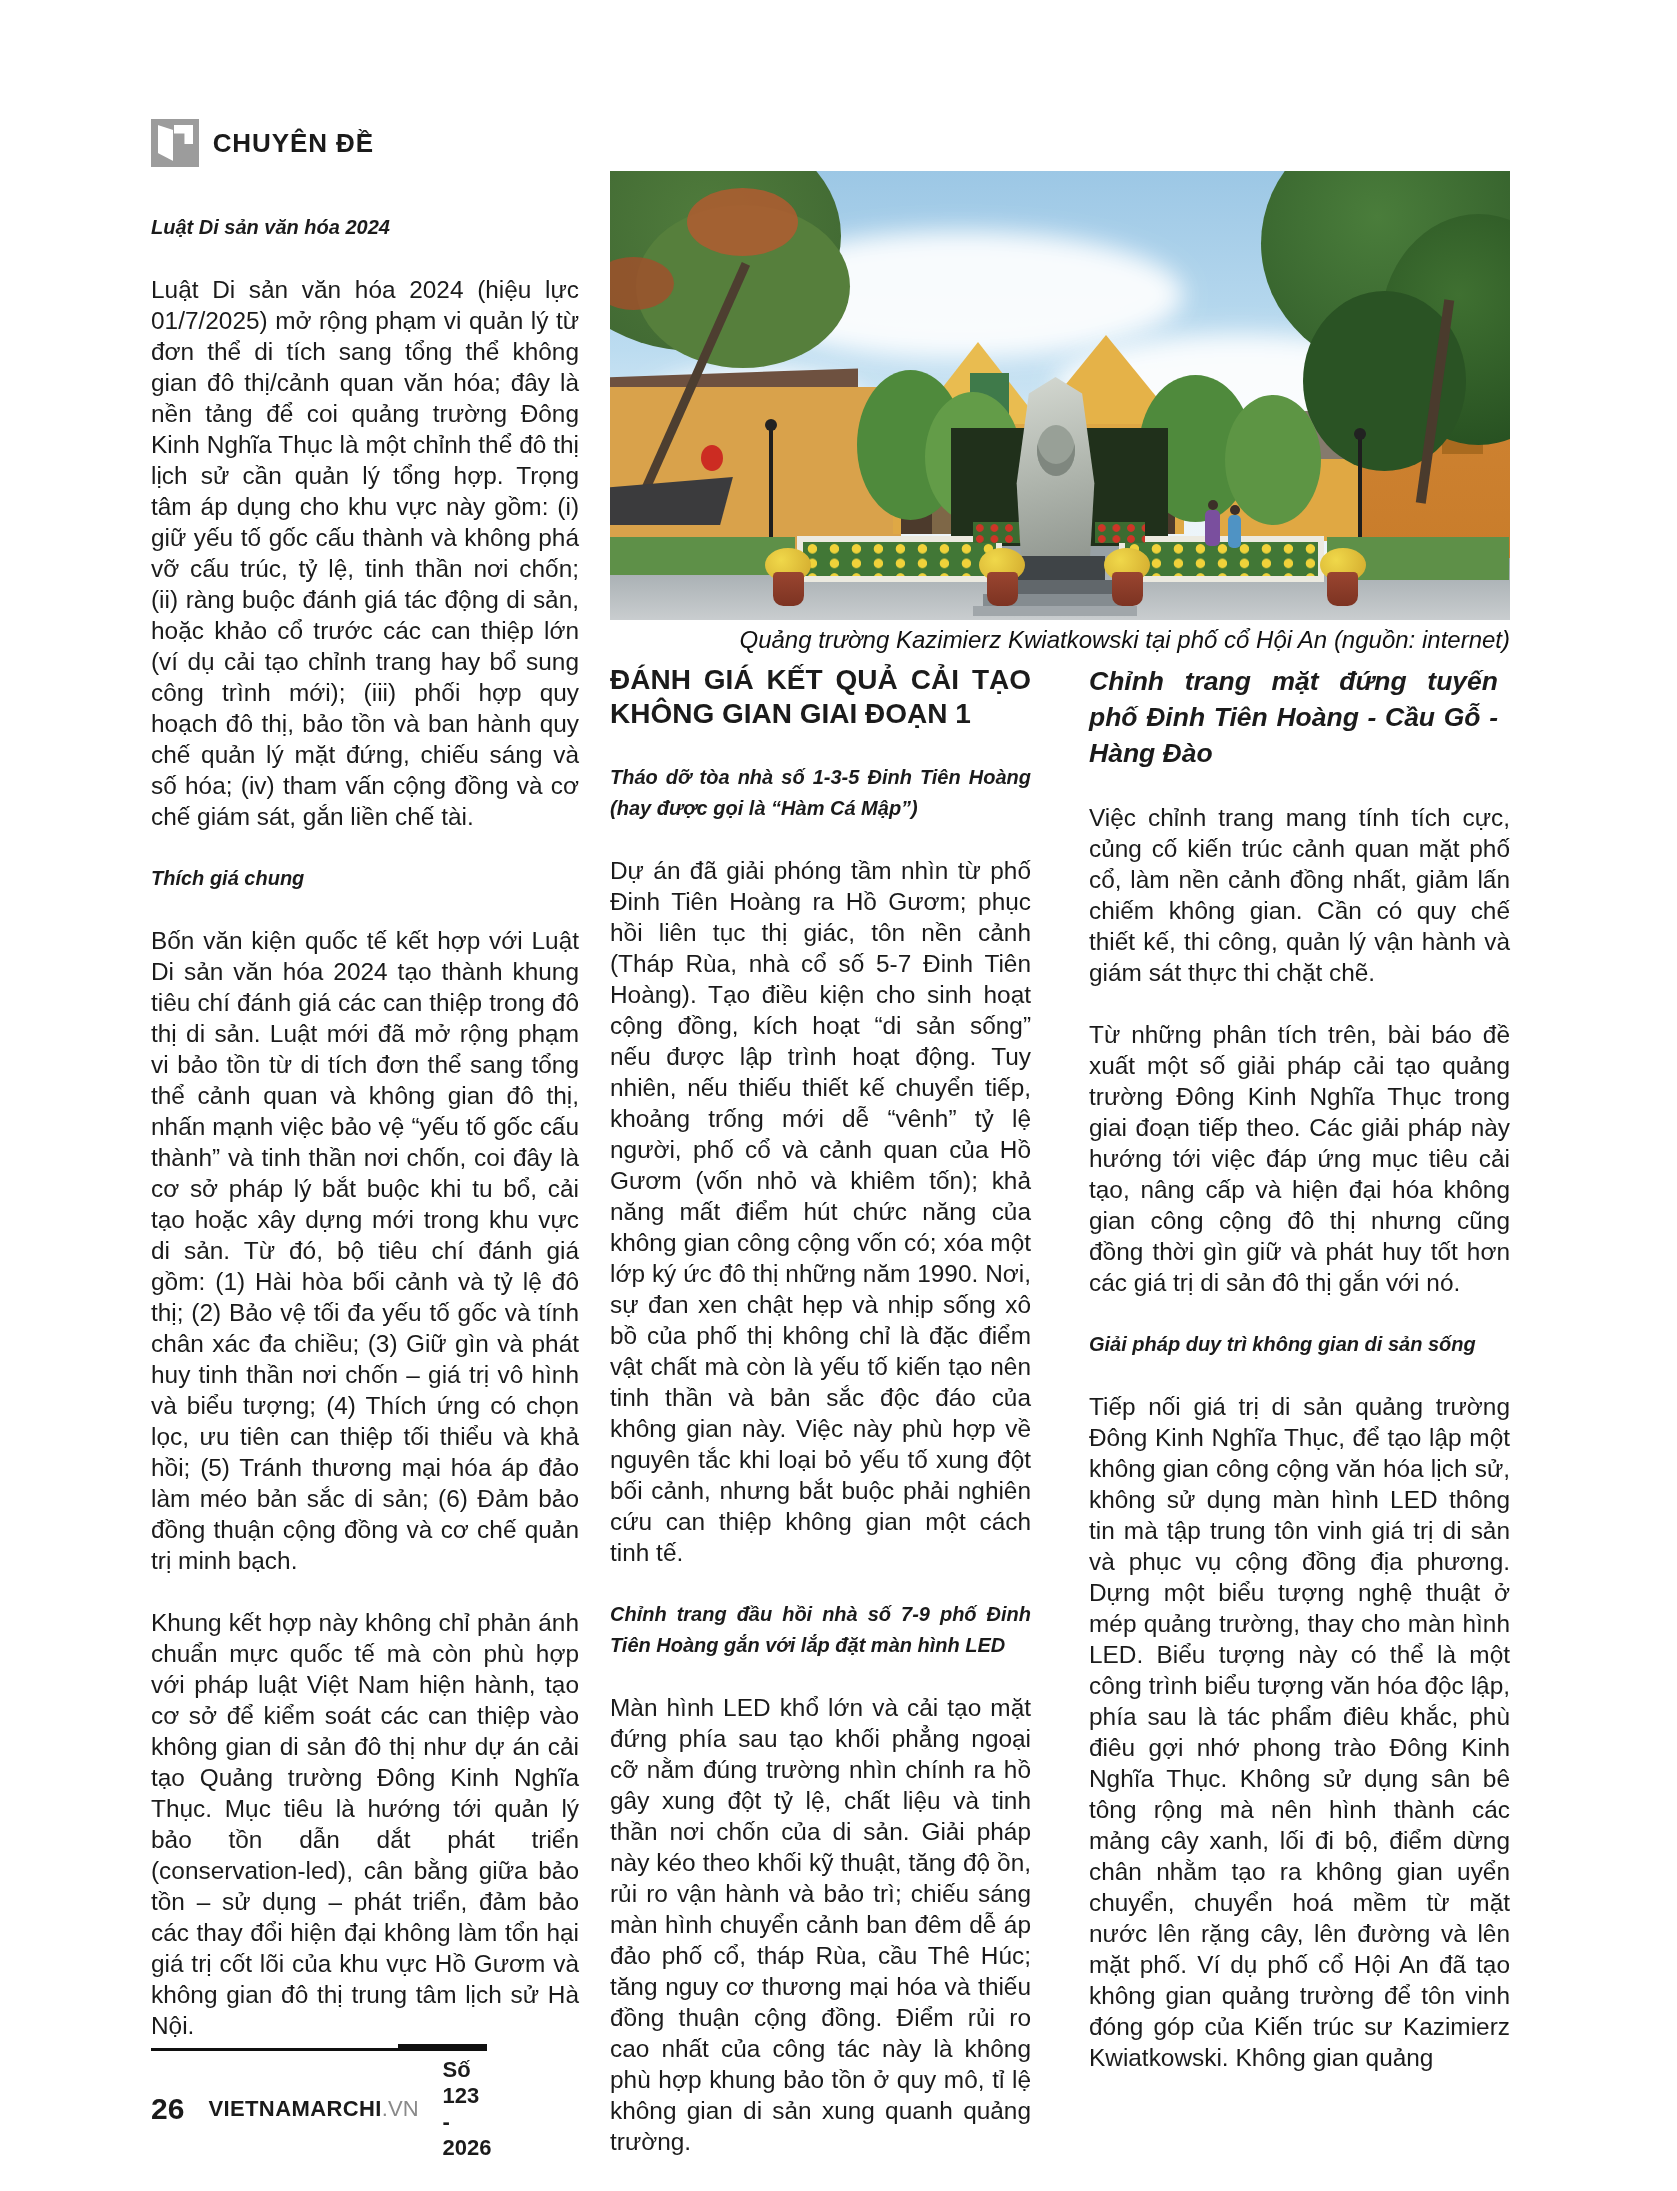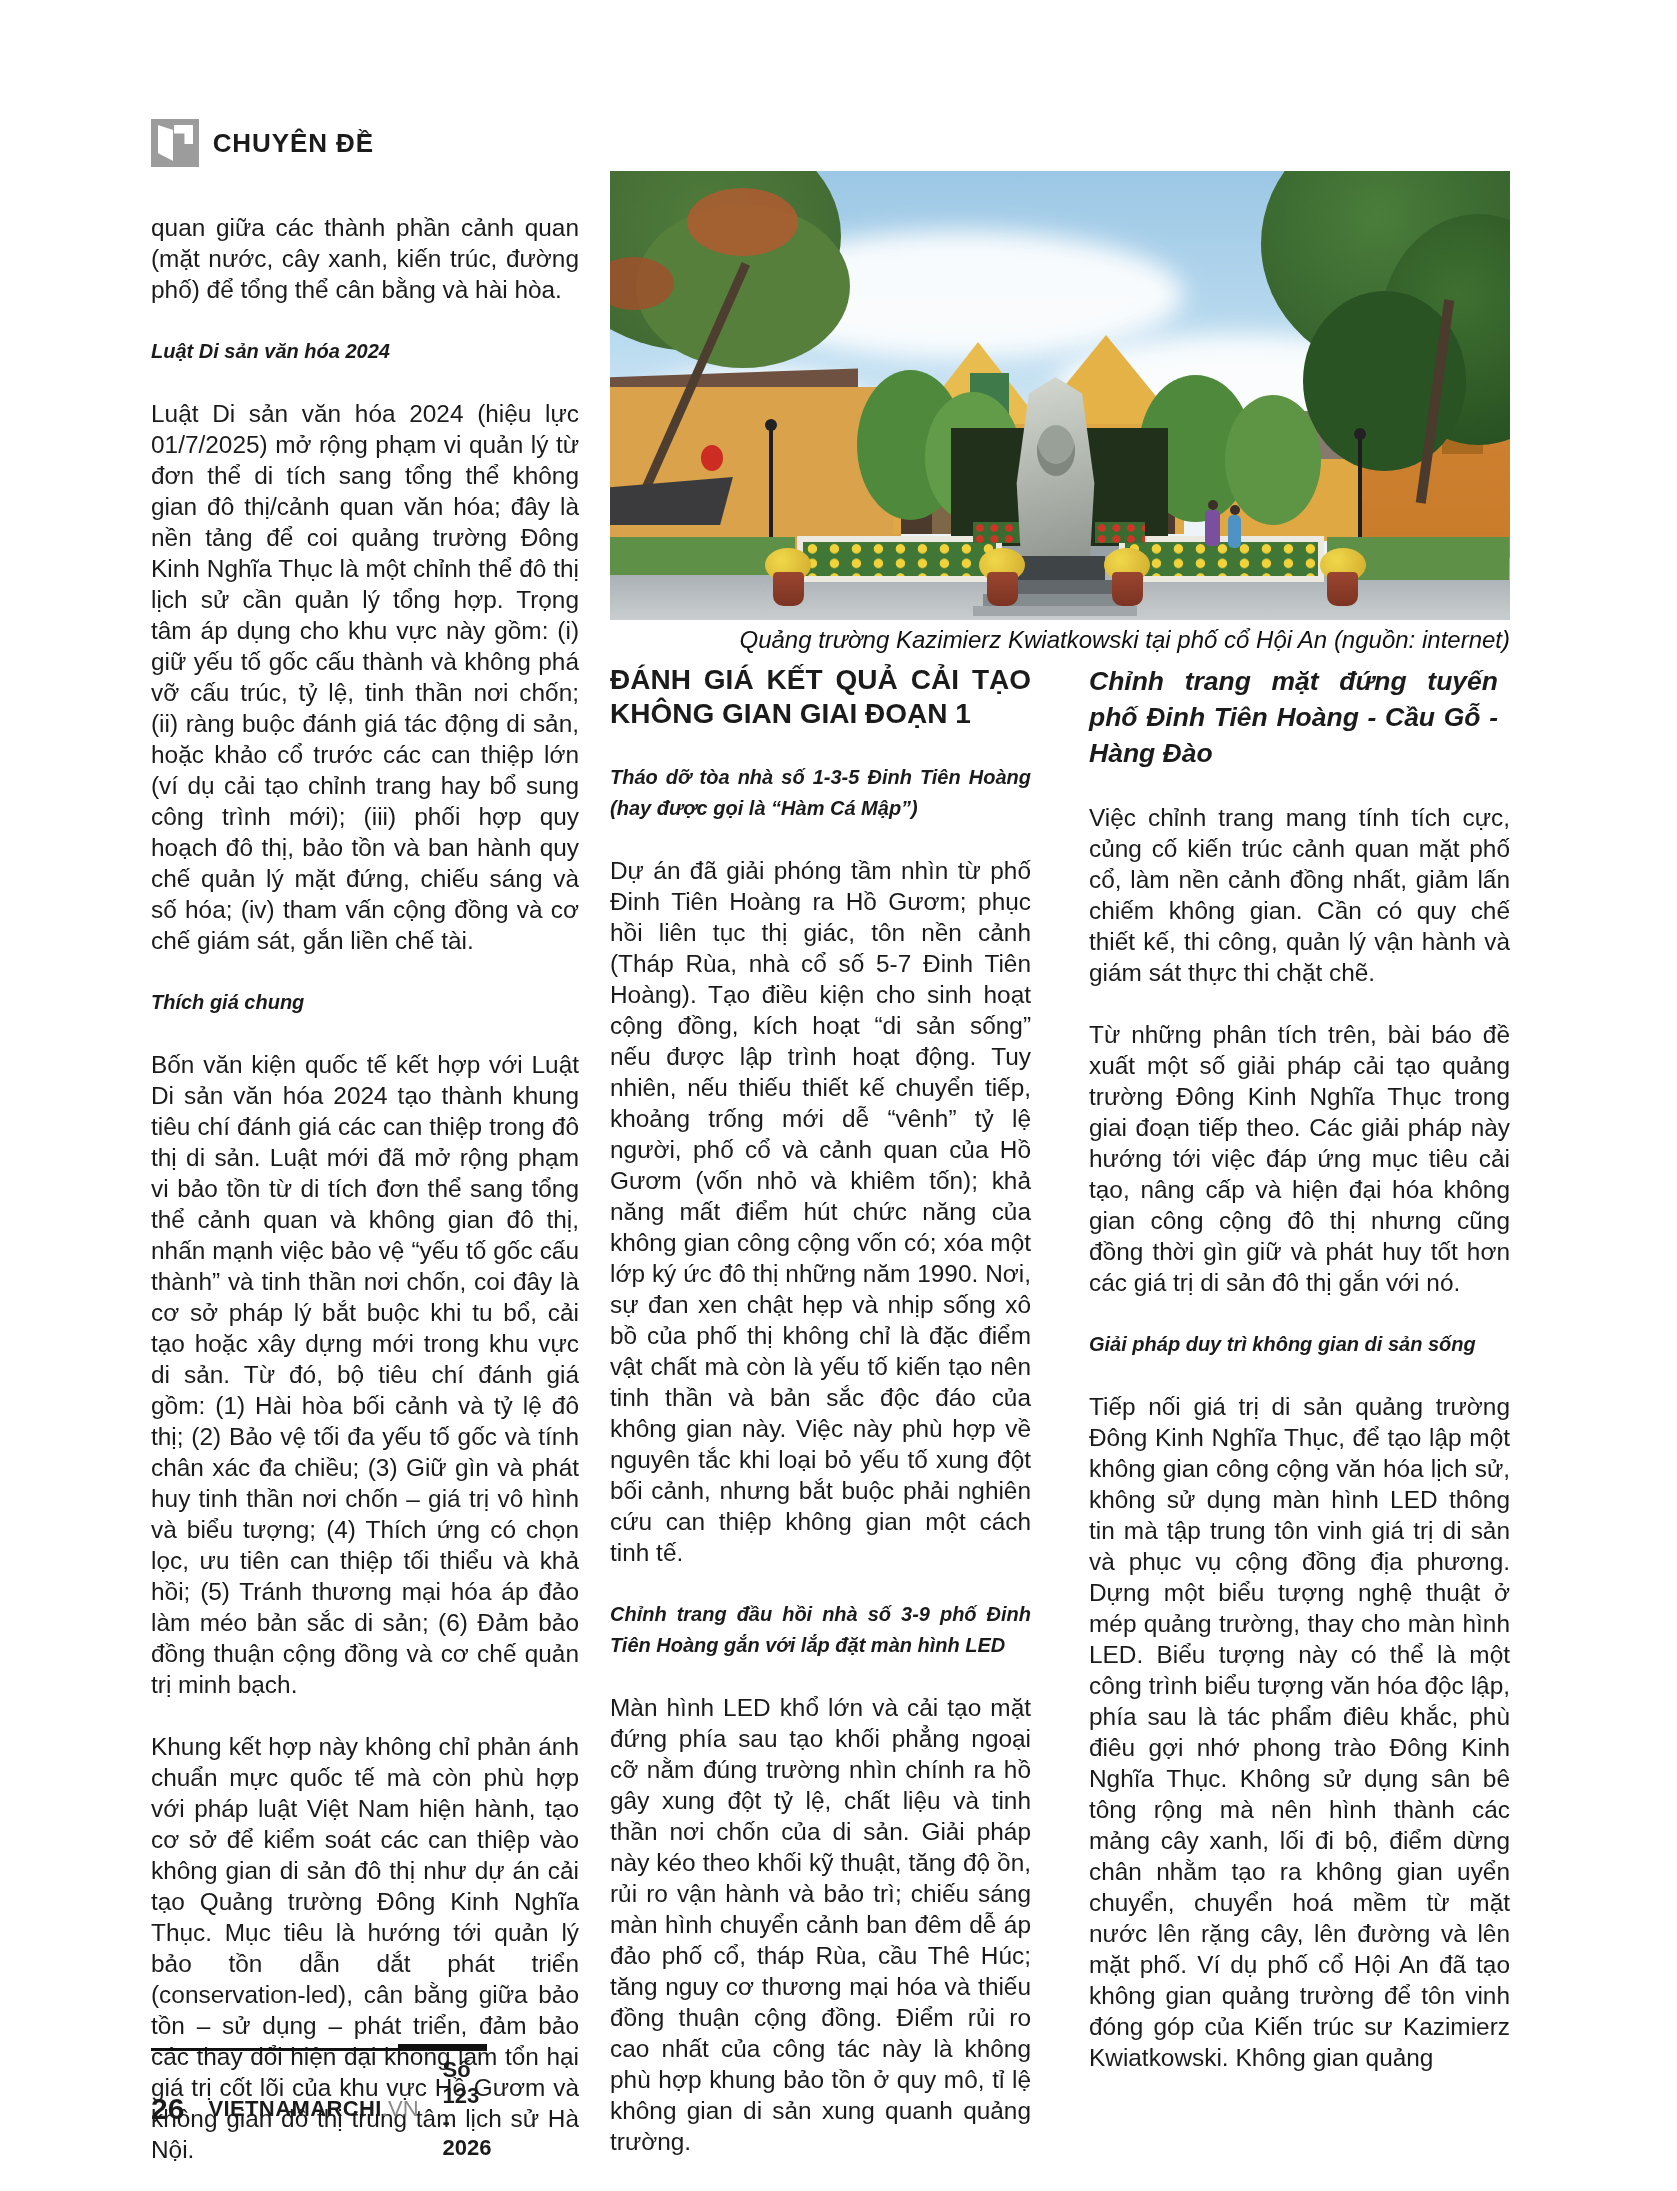--- a/index.html
+++ b/index.html
@@ -209,33 +209,32 @@
     <div class="mum mm3"></div>
     <div class="mum mm4"></div>
     <div class="pot pt1"></div>
     <div class="pot pt2"></div>
     <div class="pot pt3"></div>
     <div class="pot pt4"></div>
   </figure>
   <div class="caption">Quảng trường Kazimierz Kwiatkowski tại phố cổ Hội An (nguồn: internet)</div>
 
   <section class="col col1">
-    <p>quan giữa các thành phần cảnh quan (mặt nước, cây xanh, kiến trúc, đường phố) để tổng thể cân bằng và hài hòa.</p>
     <h3 class="h-ital">Luật Di sản văn hóa 2024</h3>
     <p>Luật Di sản văn hóa 2024 (hiệu lực 01/7/2025) mở rộng phạm vi quản lý từ đơn thể di tích sang tổng thể không gian đô thị/cảnh quan văn hóa; đây là nền tảng để coi quảng trường Đông Kinh Nghĩa Thục là một chỉnh thể đô thị lịch sử cần quản lý tổng hợp. Trọng tâm áp dụng cho khu vực này gồm: (i) giữ yếu tố gốc cấu thành và không phá vỡ cấu trúc, tỷ lệ, tinh thần nơi chốn; (ii) ràng buộc đánh giá tác động di sản, hoặc khảo cổ trước các can thiệp lớn (ví dụ cải tạo chỉnh trang hay bổ sung công trình mới); (iii) phối hợp quy hoạch đô thị, bảo tồn và ban hành quy chế quản lý mặt đứng, chiếu sáng và số hóa; (iv) tham vấn cộng đồng và cơ chế giám sát, gắn liền chế tài.</p>
     <h3 class="h-ital">Thích giá chung</h3>
     <p>Bốn văn kiện quốc tế kết hợp với Luật Di sản văn hóa 2024 tạo thành khung tiêu chí đánh giá các can thiệp trong đô thị di sản. Luật mới đã mở rộng phạm vi bảo tồn từ di tích đơn thể sang tổng thể cảnh quan và không gian đô thị, nhấn mạnh việc bảo vệ “yếu tố gốc cấu thành” và tinh thần nơi chốn, coi đây là cơ sở pháp lý bắt buộc khi tu bổ, cải tạo hoặc xây dựng mới trong khu vực di sản. Từ đó, bộ tiêu chí đánh giá gồm: (1) Hài hòa bối cảnh và tỷ lệ đô thị; (2) Bảo vệ tối đa yếu tố gốc và tính chân xác đa chiều; (3) Giữ gìn và phát huy tinh thần nơi chốn – giá trị vô hình và biểu tượng; (4) Thích ứng có chọn lọc, ưu tiên can thiệp tối thiểu và khả hồi; (5) Tránh thương mại hóa áp đảo làm méo bản sắc di sản; (6) Đảm bảo đồng thuận cộng đồng và cơ chế quản trị minh bạch.</p>
     <p>Khung kết hợp này không chỉ phản ánh chuẩn mực quốc tế mà còn phù hợp với pháp luật Việt Nam hiện hành, tạo cơ sở để kiểm soát các can thiệp vào không gian di sản đô thị như dự án cải tạo Quảng trường Đông Kinh Nghĩa Thục. Mục tiêu là hướng tới quản lý bảo tồn dẫn dắt phát triển (conservation-led), cân bằng giữa bảo tồn – sử dụng – phát triển, đảm bảo các thay đổi hiện đại không làm tổn hại giá trị cốt lõi của khu vực Hồ Gươm và không gian đô thị trung tâm lịch sử Hà Nội.</p>
   </section>
 
   <section class="col col2">
     <h2 class="h-caps">ĐÁNH GIÁ KẾT QUẢ CẢI TẠO KHÔNG GIAN GIAI ĐOẠN 1</h2>
     <h3 class="h-ital">Tháo dỡ tòa nhà số 1-3-5 Đinh Tiên Hoàng (hay được gọi là “Hàm Cá Mập”)</h3>
     <p>Dự án đã giải phóng tầm nhìn từ phố Đinh Tiên Hoàng ra Hồ Gươm; phục hồi liên tục thị giác, tôn nền cảnh (Tháp Rùa, nhà cổ số 5-7 Đinh Tiên Hoàng). Tạo điều kiện cho sinh hoạt cộng đồng, kích hoạt “di sản sống” nếu được lập trình hoạt động. Tuy nhiên, nếu thiếu thiết kế chuyển tiếp, khoảng trống mới dễ “vênh” tỷ lệ người, phố cổ và cảnh quan của Hồ Gươm (vốn nhỏ và khiêm tốn); khả năng mất điểm hút chức năng của không gian công cộng vốn có; xóa một lớp ký ức đô thị những năm 1990. Nơi, sự đan xen chật hẹp và nhịp sống xô bồ của phố thị không chỉ là đặc điểm vật chất mà còn là yếu tố kiến tạo nên tinh thần và bản sắc độc đáo của không gian này. Việc này phù hợp về nguyên tắc khi loại bỏ yếu tố xung đột bối cảnh, nhưng bắt buộc phải nghiên cứu can thiệp không gian một cách tinh tế.</p>
-    <h3 class="h-ital">Chỉnh trang đầu hồi nhà số 3-9 phố Đinh Tiên Hoàng gắn với lắp đặt màn hình LED</h3>
+    <h3 class="h-ital">Chỉnh trang đầu hồi nhà số 7-9 phố Đinh Tiên Hoàng gắn với lắp đặt màn hình LED</h3>
     <p>Màn hình LED khổ lớn và cải tạo mặt đứng phía sau tạo khối phẳng ngoại cỡ nằm đúng trường nhìn chính ra hồ gây xung đột tỷ lệ, chất liệu và tinh thần nơi chốn của di sản. Giải pháp này kéo theo khối kỹ thuật, tăng độ ồn, rủi ro vận hành và bảo trì; chiếu sáng màn hình chuyển cảnh ban đêm dễ áp đảo phố cổ, tháp Rùa, cầu Thê Húc; tăng nguy cơ thương mại hóa và thiếu đồng thuận cộng đồng. Điểm rủi ro cao nhất của công tác này là không phù hợp khung bảo tồn ở quy mô, tỉ lệ không gian di sản xung quanh quảng trường.</p>
   </section>
 
   <section class="col col3">
     <h3 class="h-ital-lg">Chỉnh trang mặt đứng tuyến phố Đinh Tiên Hoàng - Cầu Gỗ - Hàng Đào</h3>
     <p>Việc chỉnh trang mang tính tích cực, củng cố kiến trúc cảnh quan mặt phố cổ, làm nền cảnh đồng nhất, giảm lấn chiếm không gian. Cần có quy chế thiết kế, thi công, quản lý vận hành và giám sát thực thi chặt chẽ.</p>
     <p>Từ những phân tích trên, bài báo đề xuất một số giải pháp cải tạo quảng trường Đông Kinh Nghĩa Thục trong giai đoạn tiếp theo. Các giải pháp này hướng tới việc đáp ứng mục tiêu cải tạo, nâng cấp và hiện đại hóa không gian công cộng đô thị nhưng cũng đồng thời gìn giữ và phát huy tốt hơn các giá trị di sản đô thị gắn với nó.</p>
     <h3 class="h-ital">Giải pháp duy trì không gian di sản sống</h3>
     <p>Tiếp nối giá trị di sản quảng trường Đông Kinh Nghĩa Thục, để tạo lập một không gian công cộng văn hóa lịch sử, không sử dụng màn hình LED thông tin mà tập trung tôn vinh giá trị di sản và phục vụ cộng đồng địa phương. Dựng một biểu tượng nghệ thuật ở mép quảng trường, thay cho màn hình LED. Biểu tượng này có thể là một công trình biểu tượng văn hóa độc lập, phía sau là tác phẩm điêu khắc, phù điêu gợi nhớ phong trào Đông Kinh Nghĩa Thục. Không sử dụng sân bê tông rộng mà nên hình thành các mảng cây xanh, lối đi bộ, điểm dừng chân nhằm tạo ra không gian uyển chuyển, chuyển hoá mềm từ mặt nước lên rặng cây, lên đường và lên mặt phố. Ví dụ phố cổ Hội An đã tạo không gian quảng trường để tôn vinh đóng góp của Kiến trúc sư Kazimierz Kwiatkowski. Không gian quảng</p>
   </section>

